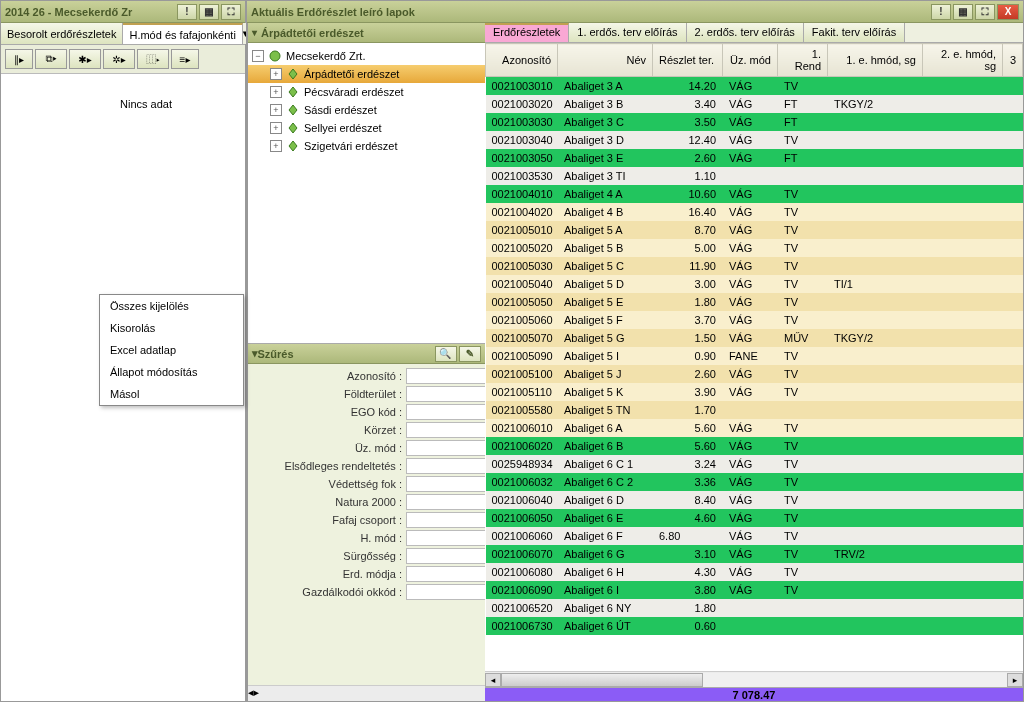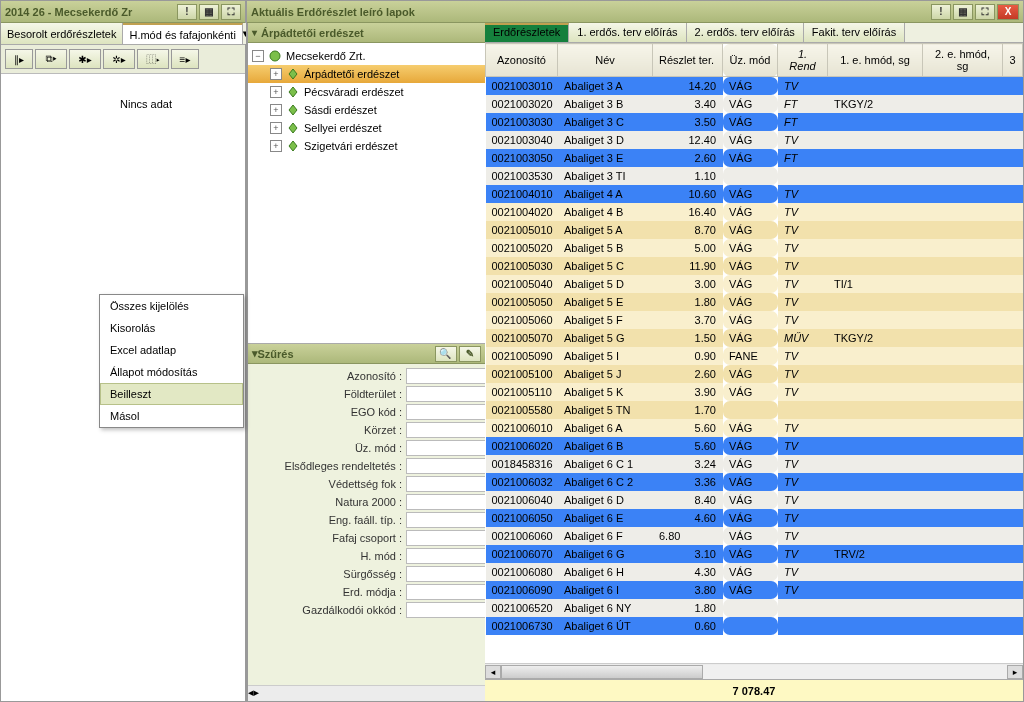--- a/index.html
+++ b/index.html
@@ -38,38 +38,38 @@
 .filter-hdr { background: linear-gradient(#c9d19a,#acb87a); height:20px; display:flex; align-items:center; padding:0 4px; font-weight:bold; color:#4a5a2a; border-bottom:1px solid #8a9660; }
 .filter-hdr .spacer { flex:1; }
 .filter-hdr .fbtn { width:22px; height:16px; background: linear-gradient(#f5f7e8,#dde4bf); border:1px solid #8a9660; margin-left:2px; display:flex; align-items:center; justify-content:center; font-size:10px; cursor:pointer; }
 .form-rows { padding: 4px 6px 4px 0; }
 .frow { display:flex; align-items:center; margin-bottom:2px; }
 .flabel { width: 128px; text-align:right; padding-right:4px; color:#333; }
 .finput { flex:1; height:16px; background:#fff; border:1px solid #bbb; }
 .data-area { flex:1; display:flex; flex-direction:column; overflow:hidden; }
 .tab-row2 { display:flex; height:20px; background:#eef0e0; border-bottom:1px solid #aaa; }
 .tab2 { padding: 3px 8px; border-right:1px solid #aaa; cursor:pointer; background: linear-gradient(#f5f7e8,#dde4bf); }
-.tab2.active { background:#15803d; border-top:2px solid #c0a050; padding-top:1px; }
+.tab2.active { background:#f9a8d4; border-top:2px solid #c0a050; padding-top:1px; }
 .table-wrap { flex:1; overflow:auto; background:#fff; position:relative; }
 table { border-collapse:collapse; width:100%; table-layout:fixed; }
-thead th { background: linear-gradient(#f7f5ea,#e7e4d3); border:1px solid #c8c6b8; padding: 4px 6px; text-align:center; font-weight:normal; position: sticky; top:0; height:24px; }
+thead th { background: linear-gradient(#f7f5ea,#e7e4d3); border:1px solid #c8c6b8; padding: 4px 6px; text-align:right; font-weight:normal; position: sticky; top:0; height:24px; }
 tbody td { border-right:1px solid transparent; padding: 2px 6px; height:18px; white-space:nowrap; }
-tbody tr.white { background:#3b82f6; }
+tbody tr.white { background:#22c55e; }
 tbody tr.gray { background:#eeede8; }
 tbody tr.y1 { background:#f9efcd; }
 tbody tr.y2 { background:#f2e1ac; }
 .col-az { width:72px; }
 .col-nev { width:95px;margin-left:16px; }
 .col-ter { width:70px; text-align:right; }
-.col-uz { width:55px;border-radius:7px; }
-.col-rend { width:50px;font-style:italic; }
+.col-uz { width:55px; }
+.col-rend { width:50px; }
 .col-h1 { width:95px; }
 .col-h2 { width:80px; }
 .col-3 { width:20px; }
-.foot { height:22px; border-top:1px solid #aaa; display:flex; align-items:center; justify-content:center; background:#fef9c3; font-weight:bold; }
+.foot { height:14px; border-top:1px solid #aaa; display:flex; align-items:center; justify-content:center; background:#8b5cf6; font-weight:bold; }
 .hscroll { height:16px; background:#ececec; border-top:1px solid #ccc; display:flex; align-items:center; }
 .hscroll .btn { width:16px; height:14px; background:#ddd; border:1px solid #aaa; display:flex; align-items:center; justify-content:center; font-size:9px; }
 .hscroll .track { flex:1; height:14px; background:#f0f0f0; position:relative; }
 .hscroll .thumb { position:absolute; left:0; width:40%; height:100%; background: linear-gradient(#eee,#ccc); border:1px solid #aaa; }
 .inner-cols { display:flex; flex:1; overflow:hidden; }
 .hscroll-mid { height:16px; background:#ececec; border-top:1px solid #ccc; display:flex; }
 </style>
 </head>
 <body>
 
@@ -99,21 +99,20 @@
       <div class="toolbtn wide">⿲▸</div>
       <div class="toolbtn">≡▸</div>
     </div>
     <div class="empty-area">
       <span>Nincs adat</span>
       <div class="ctx-menu" id="ctx-menu">
           <div class="ctx-item">Összes kijelölés</div>
           <div class="ctx-item">Kisorolás</div>
           <div class="ctx-item">Excel adatlap</div>
           <div class="ctx-item">Állapot módosítás</div>
-          <div class="ctx-item sel">Beilleszt</div>
           <div class="ctx-item">Másol</div>
         </div>
     </div>
   </div>
 
   <div class="right-panel">
     <div class="title-bar">
       <span class="title-text">Aktuális Erdőrészlet leíró lapok</span>
       <div class="title-btns">
         <div class="tbtn">!</div>
@@ -223,24 +222,20 @@
                 </div>
                 <div class="frow">
                   <div class="flabel">Védettség fok :</div>
                   <input class="finput" style="">
                 </div>
                 <div class="frow">
                   <div class="flabel">Natura 2000 :</div>
                   <input class="finput" style="">
                 </div>
                 <div class="frow">
-                  <div class="flabel">Eng. faáll. típ. :</div>
-                  <input class="finput" style="">
-                </div>
-                <div class="frow">
                   <div class="flabel">Fafaj csoport :</div>
                   <input class="finput" style="">
                 </div>
                 <div class="frow">
                   <div class="flabel">H. mód :</div>
                   <input class="finput" style="">
                 </div>
                 <div class="frow">
                   <div class="flabel">Sürgősség :</div>
                   <input class="finput" style="">
@@ -492,21 +487,21 @@
                   <td class="col-az">0021006020</td>
                   <td class="col-nev">Abaliget 6 B</td>
                   <td class="col-ter" style="text-align:right">5.60</td>
                   <td class="col-uz">VÁG</td>
                   <td class="col-rend">TV</td>
                   <td class="col-h1"></td>
                   <td class="col-h2"></td>
                   <td class="col-3"></td>
                 </tr>
                 <tr class="gray">
-                  <td class="col-az">0018458316</td>
+                  <td class="col-az">0025948934</td>
                   <td class="col-nev">Abaliget 6 C 1</td>
                   <td class="col-ter" style="text-align:right">3.24</td>
                   <td class="col-uz">VÁG</td>
                   <td class="col-rend">TV</td>
                   <td class="col-h1"></td>
                   <td class="col-h2"></td>
                   <td class="col-3"></td>
                 </tr>
                 <tr class="white">
                   <td class="col-az">0021006032</td>

